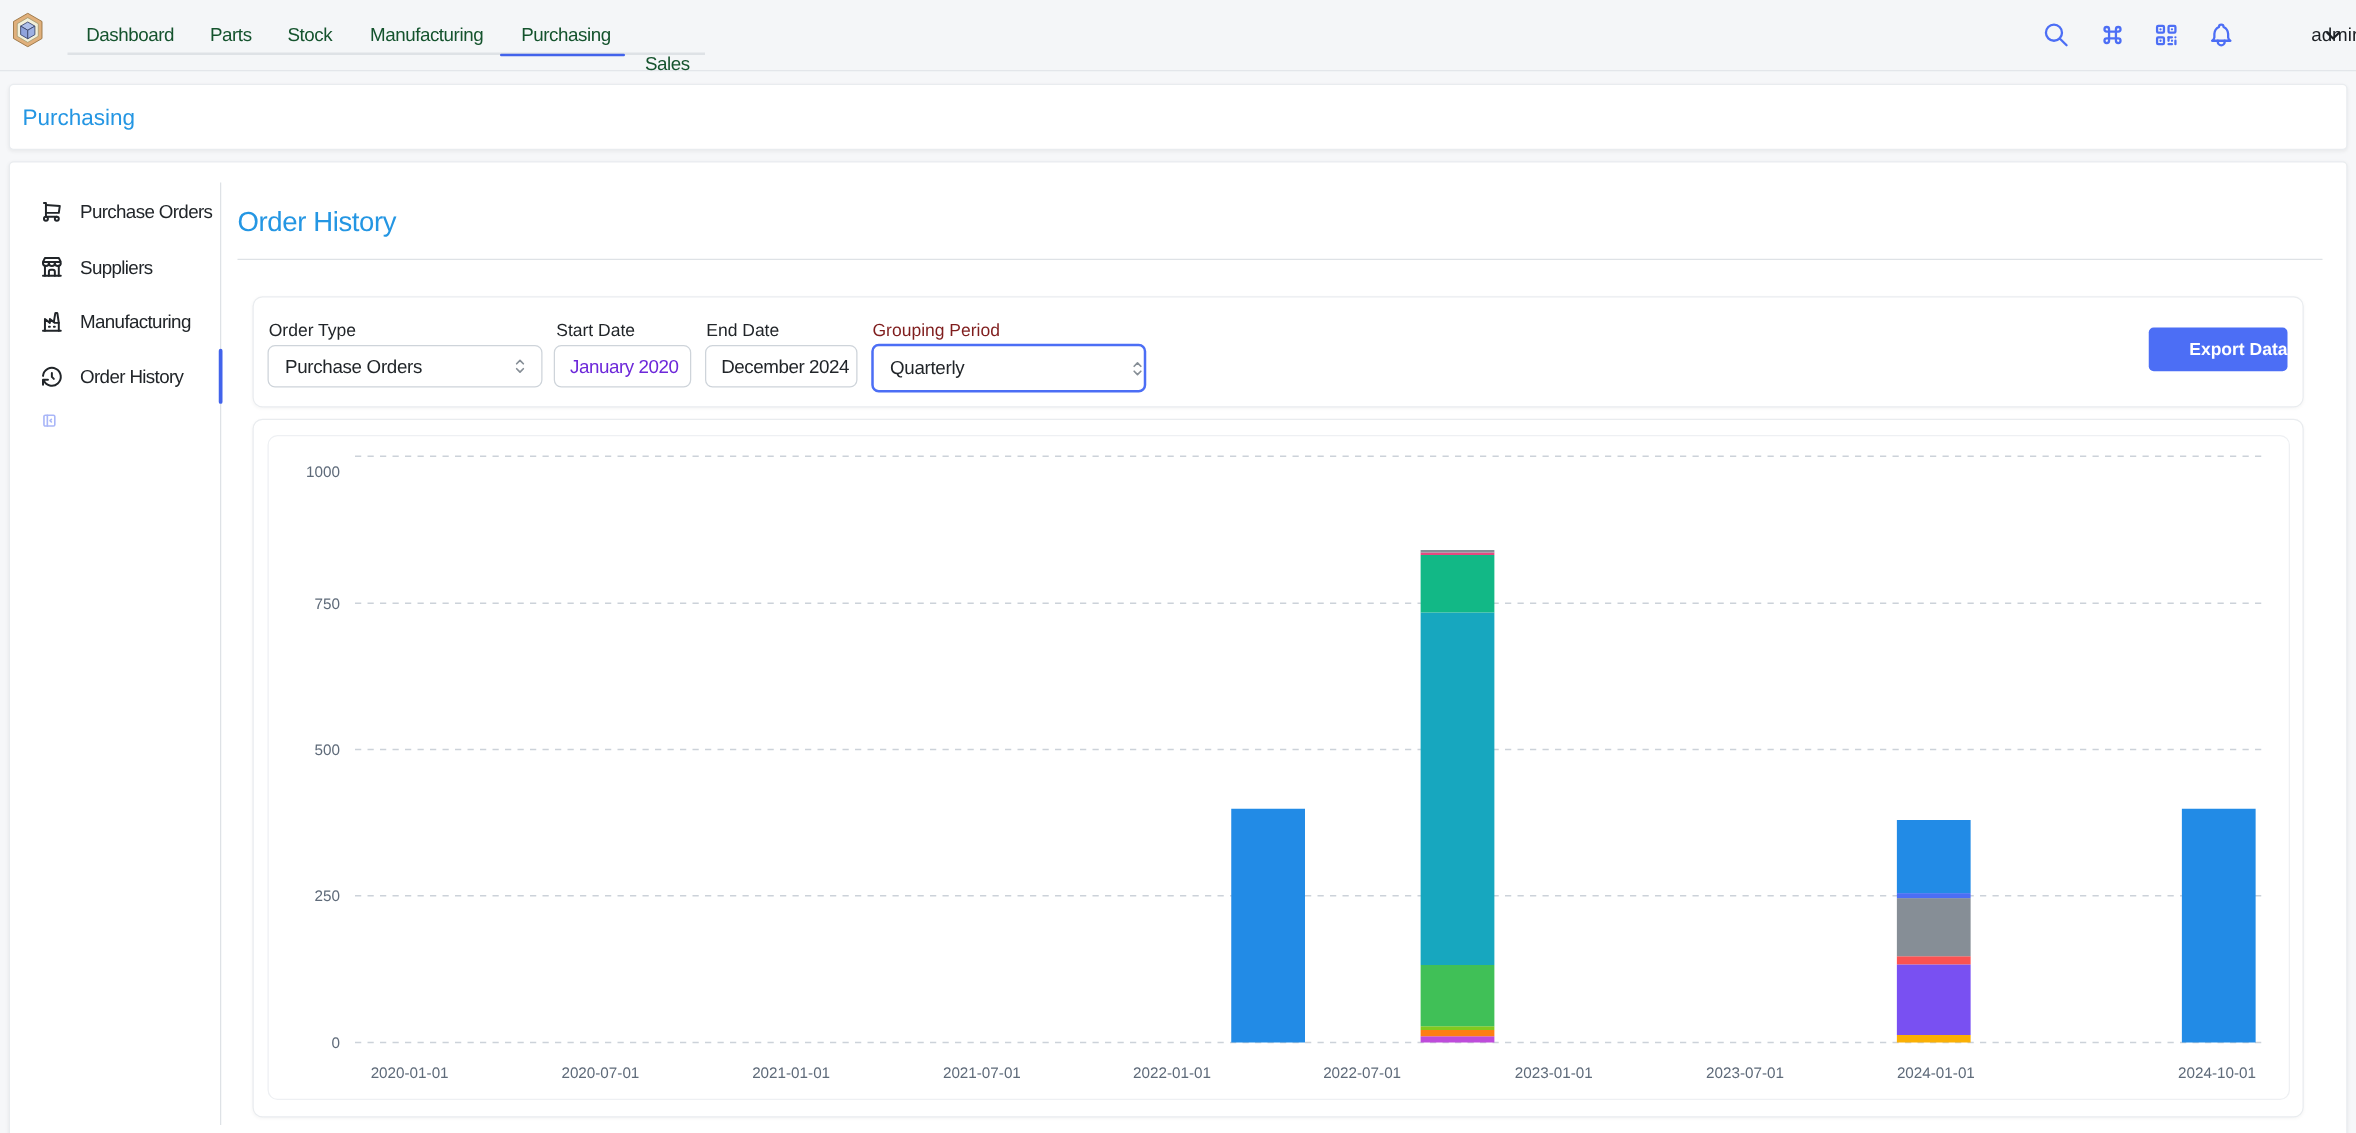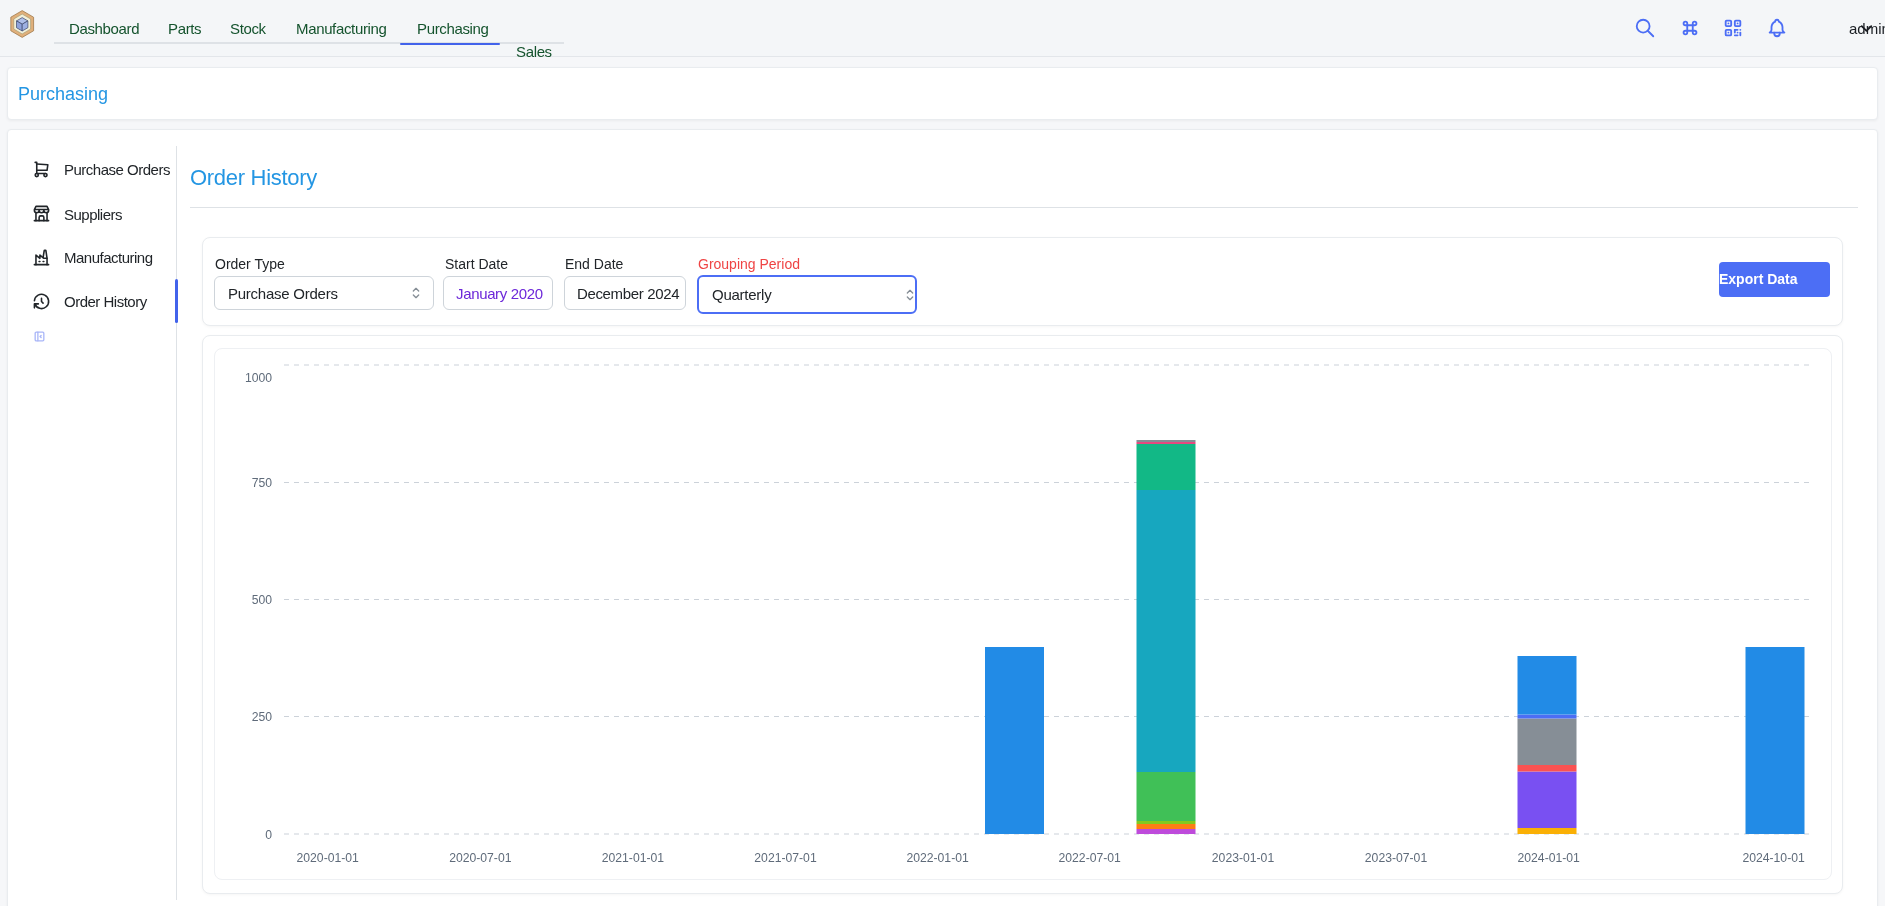--- a/index.html
+++ b/index.html
@@ -111,21 +111,21 @@
     <path d="M15 10l-2 2l2 2"></path>
 </svg>
 
 <div class="abs" style="left:190px;top:165px;font-size:22px;color:#2496e3;letter-spacing:-0.3px;">Order History</div>
 <div class="abs" style="left:190px;top:207px;width:1668px;height:1px;background:#dee2e6;"></div>
 
 <div class="abs" style="left:202px;top:237px;width:1641px;height:89px;background:#fff;border:1px solid #e9ecef;border-radius:8px;box-shadow:0 1px 3px rgba(0,0,0,0.04);"></div>
 <div class="abs" style="left:215px;top:256px;font-size:14px;color:#212529;font-weight:500;">Order Type</div>
 <div class="abs" style="left:445px;top:256px;font-size:14px;color:#212529;font-weight:400;">Start Date</div>
 <div class="abs" style="left:565px;top:256px;font-size:14px;color:#212529;font-weight:500;">End Date</div>
-<div class="abs" style="left:698px;top:256px;font-size:14px;color:#ef4444;font-weight:500;">Grouping Period</div>
+<div class="abs" style="left:698px;top:256px;font-size:14px;color:#7f1d1d;font-weight:500;">Grouping Period</div>
 
 <div class="abs" style="left:214px;top:276px;width:220px;height:34px;border:1px solid #ced4da;border-radius:6px;background:#fff;"></div>
 <div class="abs" style="left:228px;top:285px;font-size:15px;color:#212529;letter-spacing:-0.25px;">Purchase Orders</div>
 <svg class="abs" style="left:408px;top:285px;color:#868e96;" width="16" height="16" viewBox="0 0 24 24" fill="none" stroke="currentColor" stroke-width="2" stroke-linecap="round" stroke-linejoin="round">
   <path d="M8 9l4 -4l4 4"></path>
     <path d="M16 15l-4 4l-4 -4"></path>
 </svg>
 
 <div class="abs" style="left:443px;top:276px;width:110px;height:34px;border:1px solid #ced4da;border-radius:6px;background:#fff;"></div>
 <div class="abs" style="left:456px;top:285px;font-size:15px;color:#6d28d9;letter-spacing:-0.35px;">January 2020</div>
@@ -133,21 +133,21 @@
 <div class="abs" style="left:564px;top:276px;width:122px;height:34px;border:1px solid #ced4da;border-radius:6px;background:#fff;"></div>
 <div class="abs" style="left:577px;top:285px;font-size:15px;color:#212529;letter-spacing:-0.35px;">December 2024</div>
 
 <div class="abs" style="left:697px;top:275px;width:220px;height:39px;border:2px solid #4c6ef5;border-radius:6px;background:#fff;"></div>
 <div class="abs" style="left:712px;top:286px;font-size:15px;color:#212529;letter-spacing:-0.25px;">Quarterly</div>
 <svg class="abs" style="left:902px;top:287px;color:#868e96;" width="16" height="16" viewBox="0 0 24 24" fill="none" stroke="currentColor" stroke-width="2" stroke-linecap="round" stroke-linejoin="round">
   <path d="M8 9l4 -4l4 4"></path>
     <path d="M16 15l-4 4l-4 -4"></path>
 </svg>
 
-<div class="abs" style="left:1719px;top:262px;width:111px;height:35px;background:#4c6ef5;border-radius:4px;color:#fff;font-size:14px;font-weight:600;text-align:left;line-height:35px;">Export Data</div>
+<div class="abs" style="left:1719px;top:262px;width:111px;height:35px;background:#4c6ef5;border-radius:4px;color:#fff;font-size:14px;font-weight:600;text-align:right;line-height:35px;">Export Data</div>
 
 <div class="abs" style="left:202px;top:335px;width:1641px;height:559px;background:#fff;border:1px solid #e9ecef;border-radius:8px;box-shadow:0 1px 3px rgba(0,0,0,0.04);"></div>
 <div class="abs" style="left:214px;top:348px;width:1618px;height:532px;border:1px solid #eef0f3;border-radius:8px;"></div>
 
 <svg class="abs" style="left:214px;top:348px;" width="1618" height="532" viewBox="0 0 1618 532">
   <g stroke="#ccd2d9" stroke-width="1.2" stroke-dasharray="5 5">
     <line x1="70" y1="17" x2="1600" y2="17"></line>
     <line x1="70" y1="134.5" x2="1600" y2="134.5"></line>
     <line x1="70" y1="251.5" x2="1600" y2="251.5"></line>
     <line x1="70" y1="368.5" x2="1600" y2="368.5"></line>

